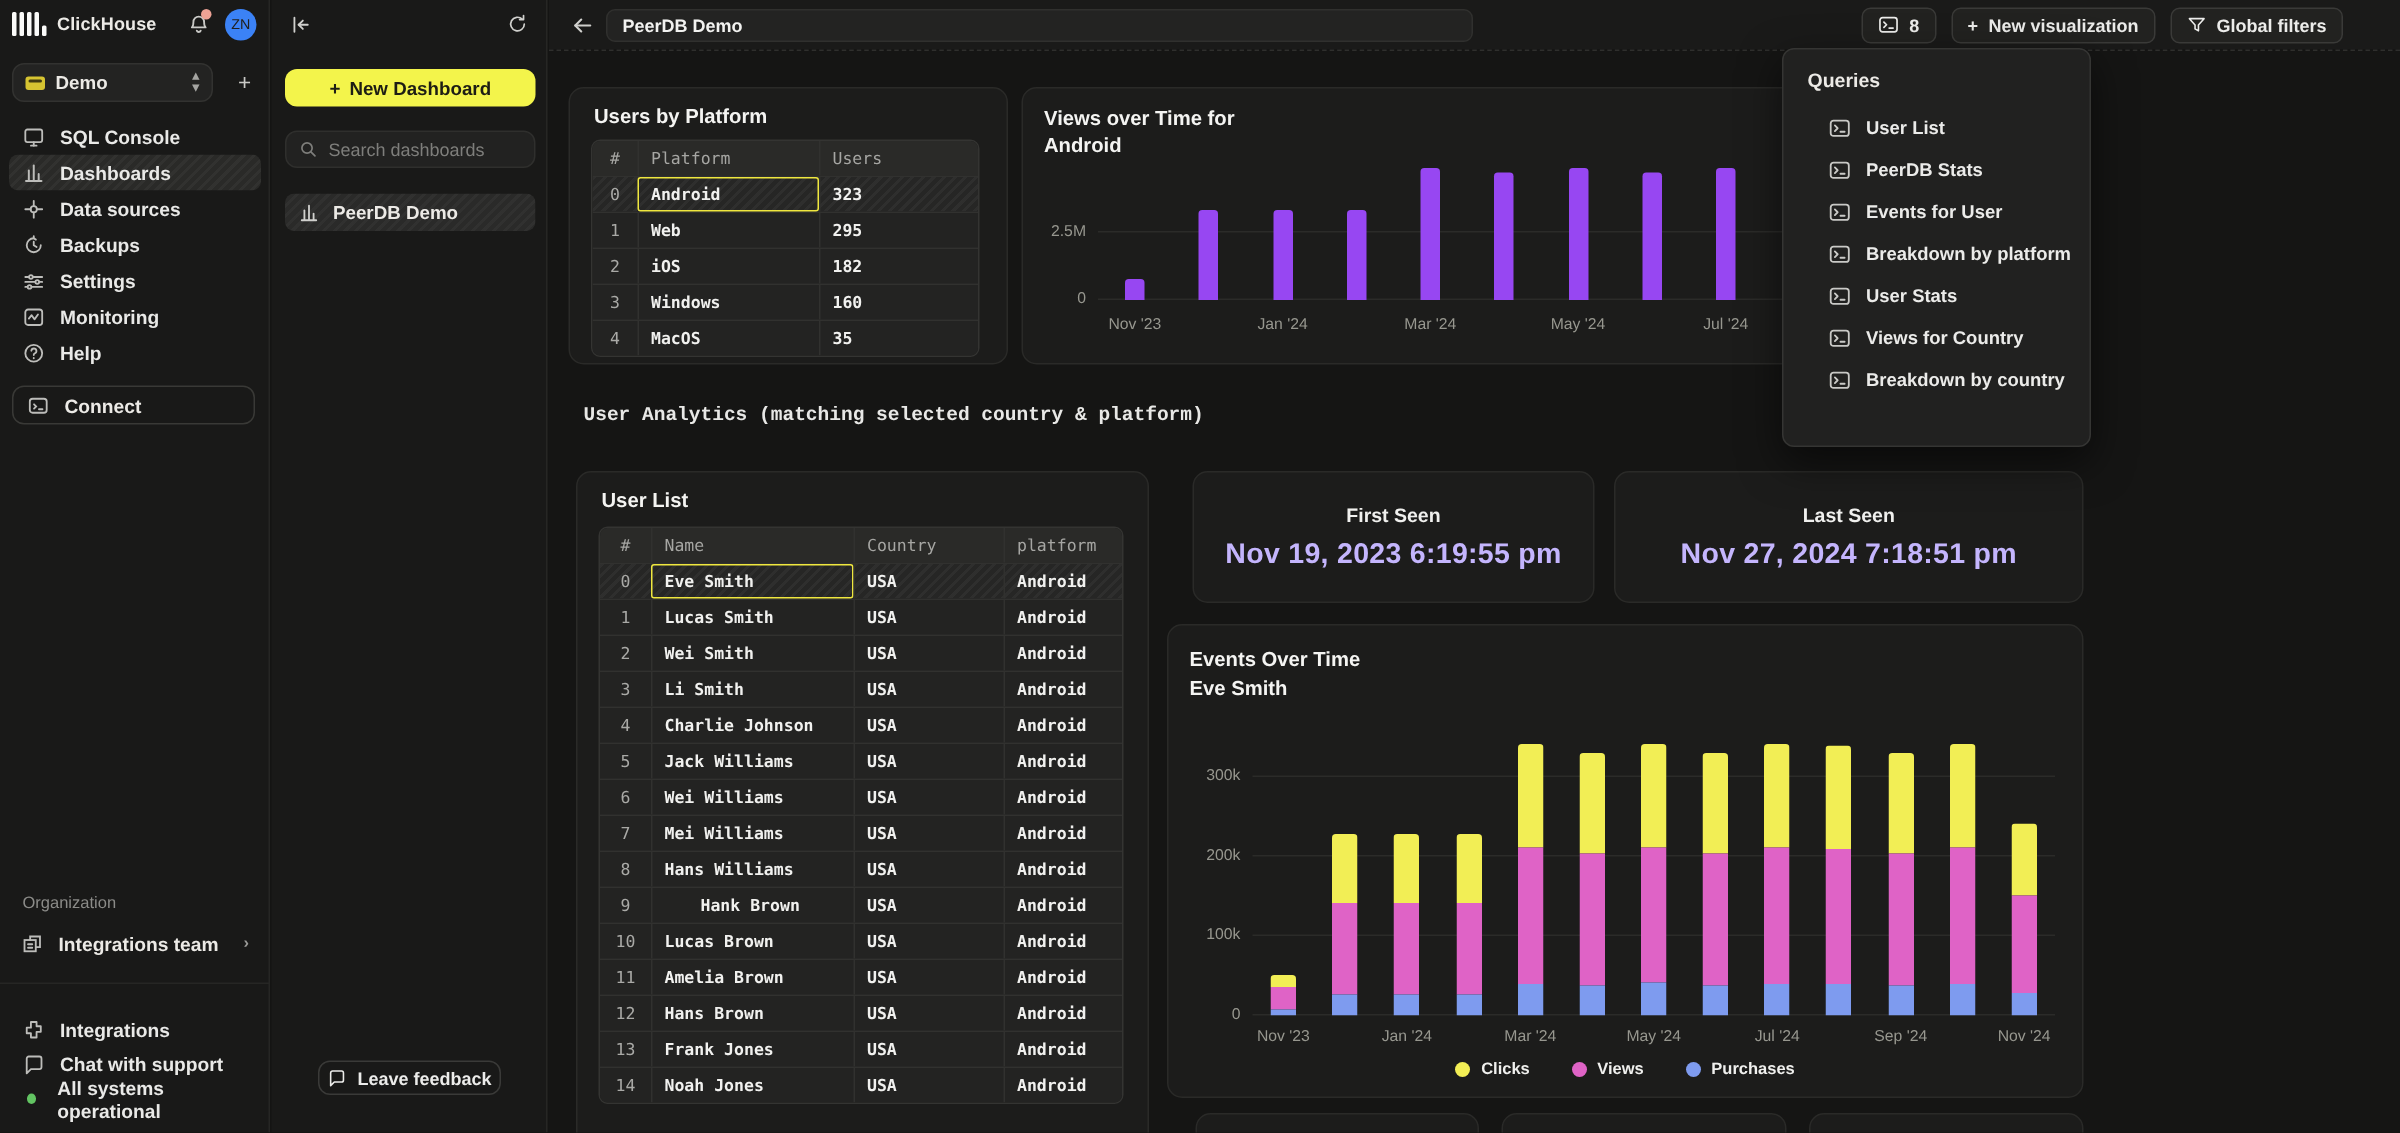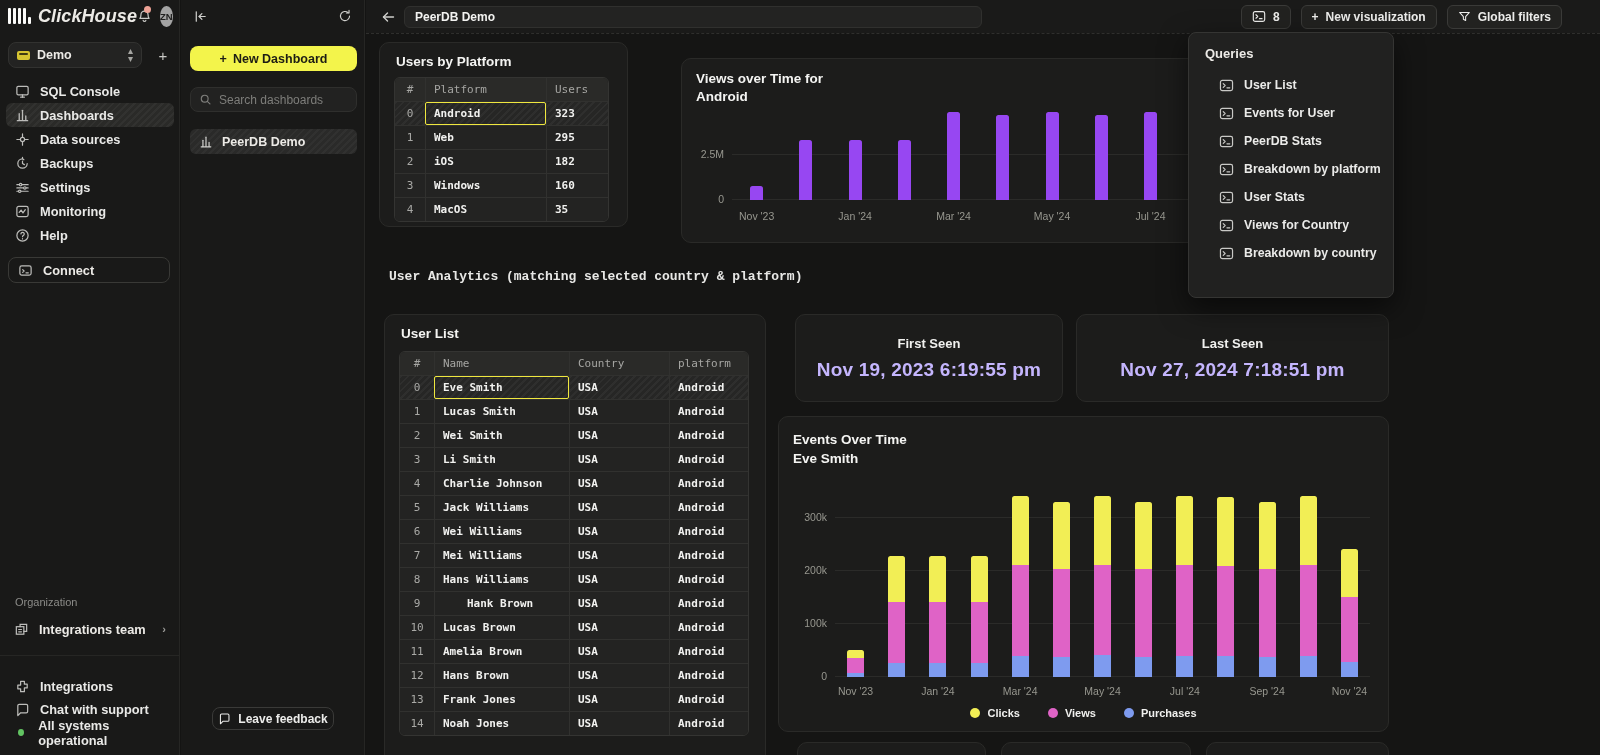--- a/index.html
+++ b/index.html
@@ -9,25 +9,25 @@
 
   
   .sidebar { position:absolute; left:0; top:0; width:180px; height:755px;
     background:#191918; border-right:1px solid #262624; }
   .sb-head { display:flex; align-items:center; height:32px; padding:0 8px; }
   .logo { display:flex; align-items:flex-end; gap:2px; height:16px; margin-right:7px; }
   .logo i { display:block; width:3px; background:#fbfbf9; border-radius:1px; }
   .logo i:nth-child(1){height:16px}.logo i:nth-child(2){height:16px}
   .logo i:nth-child(3){height:16px}.logo i:nth-child(4){height:16px}
   .logo i:nth-child(5){height:7px}
-  .brand { font-size:18px; font-weight:700; letter-spacing:.1px; flex:1;font-style:italic; }
+  .brand { font-size:12px; font-weight:700; letter-spacing:.1px; flex:1; }
   .bell { position:relative; width:20px; height:20px; color:#c9c9c6; display:flex; align-items:center; justify-content:center; }
   .bell .dot { position:absolute; top:0px; right:1px; width:7px; height:7px; border-radius:50%; background:#eda295; }
-  .avatar { width:21px; height:21px; margin-left:8px; border-radius:50%; background:#a3a3a3;
-    color:#20201f; font-size:9.5px; font-weight:700; display:flex; align-items:center; justify-content:center; }
+  .avatar { width:21px; height:21px; margin-left:8px; border-radius:50%; background:#3b82f6;
+    color:#20201f; font-size:9.5px; font-weight:400; display:flex; align-items:center; justify-content:center; }
   .ws-row { position:absolute; left:8px; top:42px; width:164px; display:flex; align-items:center; gap:12px; }
   .ws-select { flex:1; height:26px; background:#232322; border:1px solid #323230; border-radius:8px;
     display:flex; align-items:center; padding:0 8px; gap:7px; }
   .ws-ico { width:13px; height:9px; border-radius:2px; background:#d6c431; position:relative; }
   .ws-ico:after { content:""; position:absolute; left:2px; top:2px; right:2px; height:2px; background:#3f3a12; border-radius:1px;}
   .ws-label { flex:1; font-size:12.5px; font-weight:700; }
   .updown { color:#a5a5a2; font-size:10px; line-height:8px; display:flex; flex-direction:column; align-items:center; }
   .plus-btn { width:18px; color:#c9c9c6; font-size:15px; text-align:center; cursor:default; }
   .nav { position:absolute; left:6px; top:79px; width:168px; }
   .nav-item { display:flex; align-items:center; gap:10px; height:24px; padding:0 8px; border-radius:6px;
@@ -351,21 +351,21 @@
                 <path d="M2 3h12l-4.6 5.2V13l-2.8-1.6V8.2z"></path>
               </svg>
           </span>
           <span>Global filters</span>
         </button>
       </div>
     </div>
 
     <div class="canvas">
 
-      <div class="panel" style="left:13px; top:8px; width:249px; height:185px;">
+      <div class="panel" style="left:13px; top:24px; width:293px; height:185px;">
         <div class="panel-title" style="position:absolute;left:16px;top:11px;">Users by Platform</div>
         <div class="tbl" style="position:absolute;left:14px;top:34px;right:18px;" id="users-platform-table">
             <div class="trow">
               <div class="tcell" style="width: 30px;">#</div>
               <div class="tcell" style="width: 121px;">Platform</div>
               <div class="tcell" style="width: auto; flex: 1 1 0%;">Users</div>
             </div>
             <div class="trow sel">
               <div class="tcell" style="width: 30px;">0</div>
               <div class="tcell selcell" style="width: 121px;">Android</div>
@@ -741,31 +741,31 @@
             <span>User List</span>
           </div>
           <div class="qitem">
             <span class="ico">
               <svg width="15" height="13" viewBox="0 0 16 14" fill="none" stroke="currentColor" stroke-width="1.3" stroke-linecap="round" stroke-linejoin="round">
                 <rect x="1.5" y="1.5" width="13" height="11" rx="2"></rect>
                 <path d="M4.5 5l2 2-2 2"></path>
                 <path d="M8.5 9.5h3"></path>
               </svg>
             </span>
-            <span>Events for User</span>
+            <span>PeerDB Stats</span>
           </div>
           <div class="qitem">
             <span class="ico">
               <svg width="15" height="13" viewBox="0 0 16 14" fill="none" stroke="currentColor" stroke-width="1.3" stroke-linecap="round" stroke-linejoin="round">
                 <rect x="1.5" y="1.5" width="13" height="11" rx="2"></rect>
                 <path d="M4.5 5l2 2-2 2"></path>
                 <path d="M8.5 9.5h3"></path>
               </svg>
             </span>
-            <span>PeerDB Stats</span>
+            <span>Events for User</span>
           </div>
           <div class="qitem">
             <span class="ico">
               <svg width="15" height="13" viewBox="0 0 16 14" fill="none" stroke="currentColor" stroke-width="1.3" stroke-linecap="round" stroke-linejoin="round">
                 <rect x="1.5" y="1.5" width="13" height="11" rx="2"></rect>
                 <path d="M4.5 5l2 2-2 2"></path>
                 <path d="M8.5 9.5h3"></path>
               </svg>
             </span>
             <span>Breakdown by platform</span>

